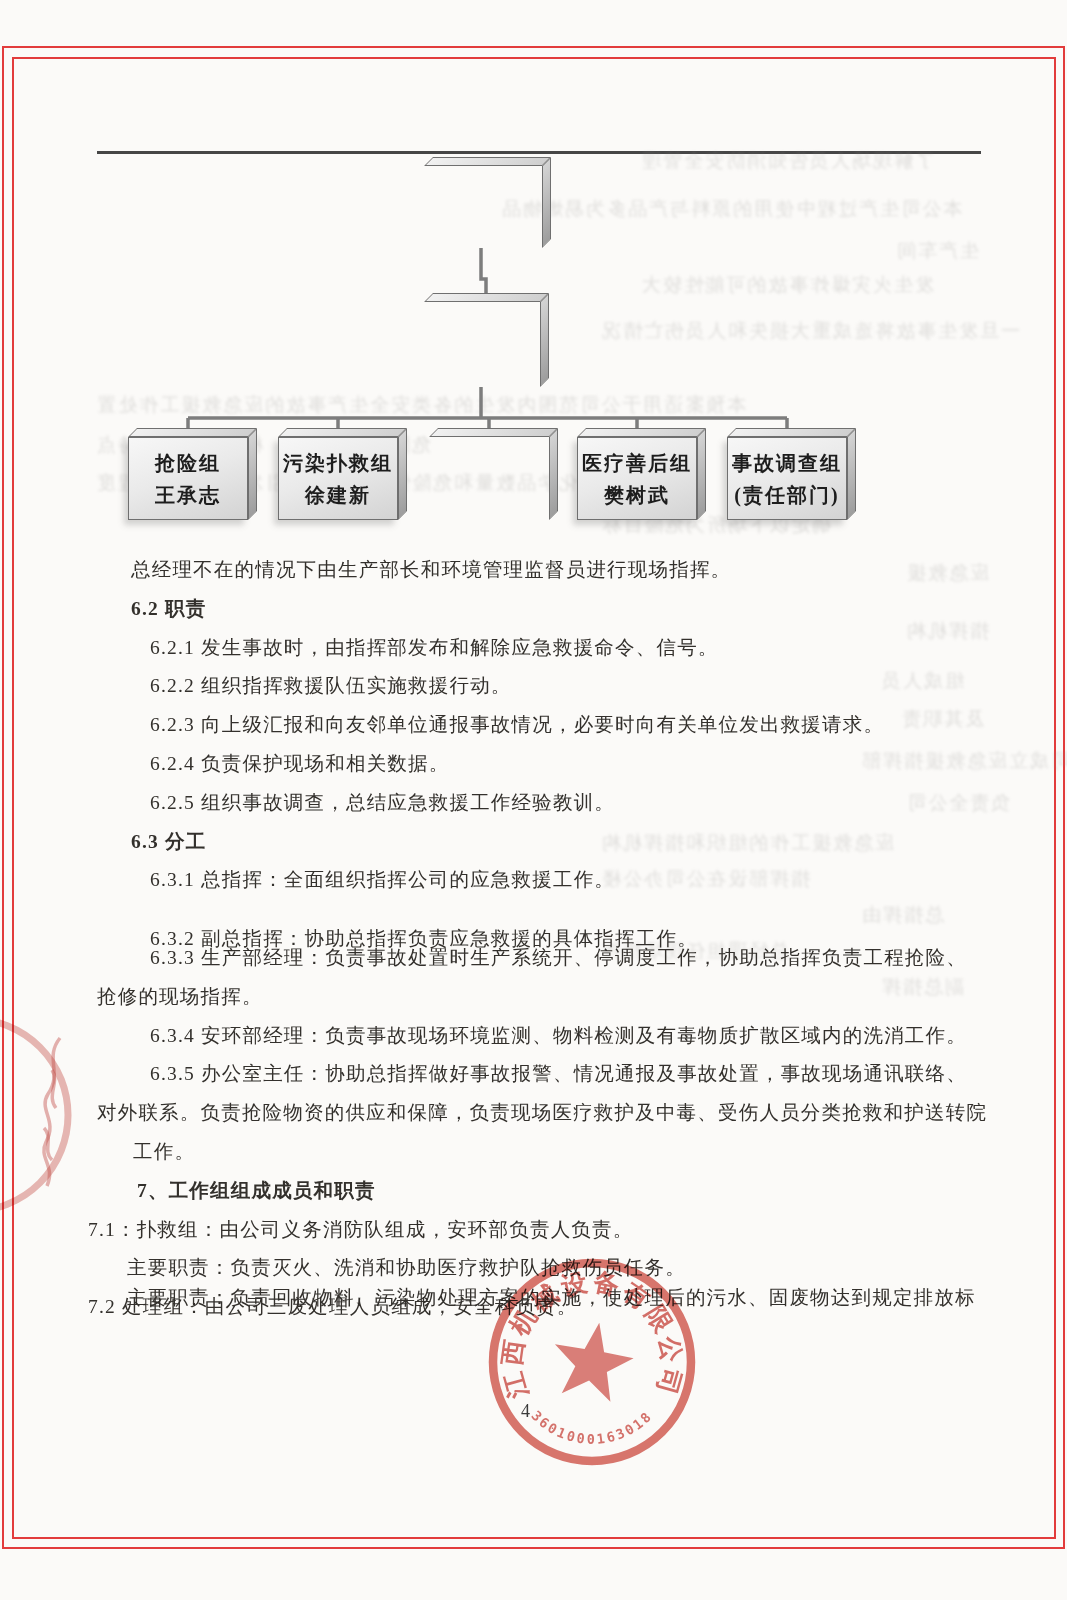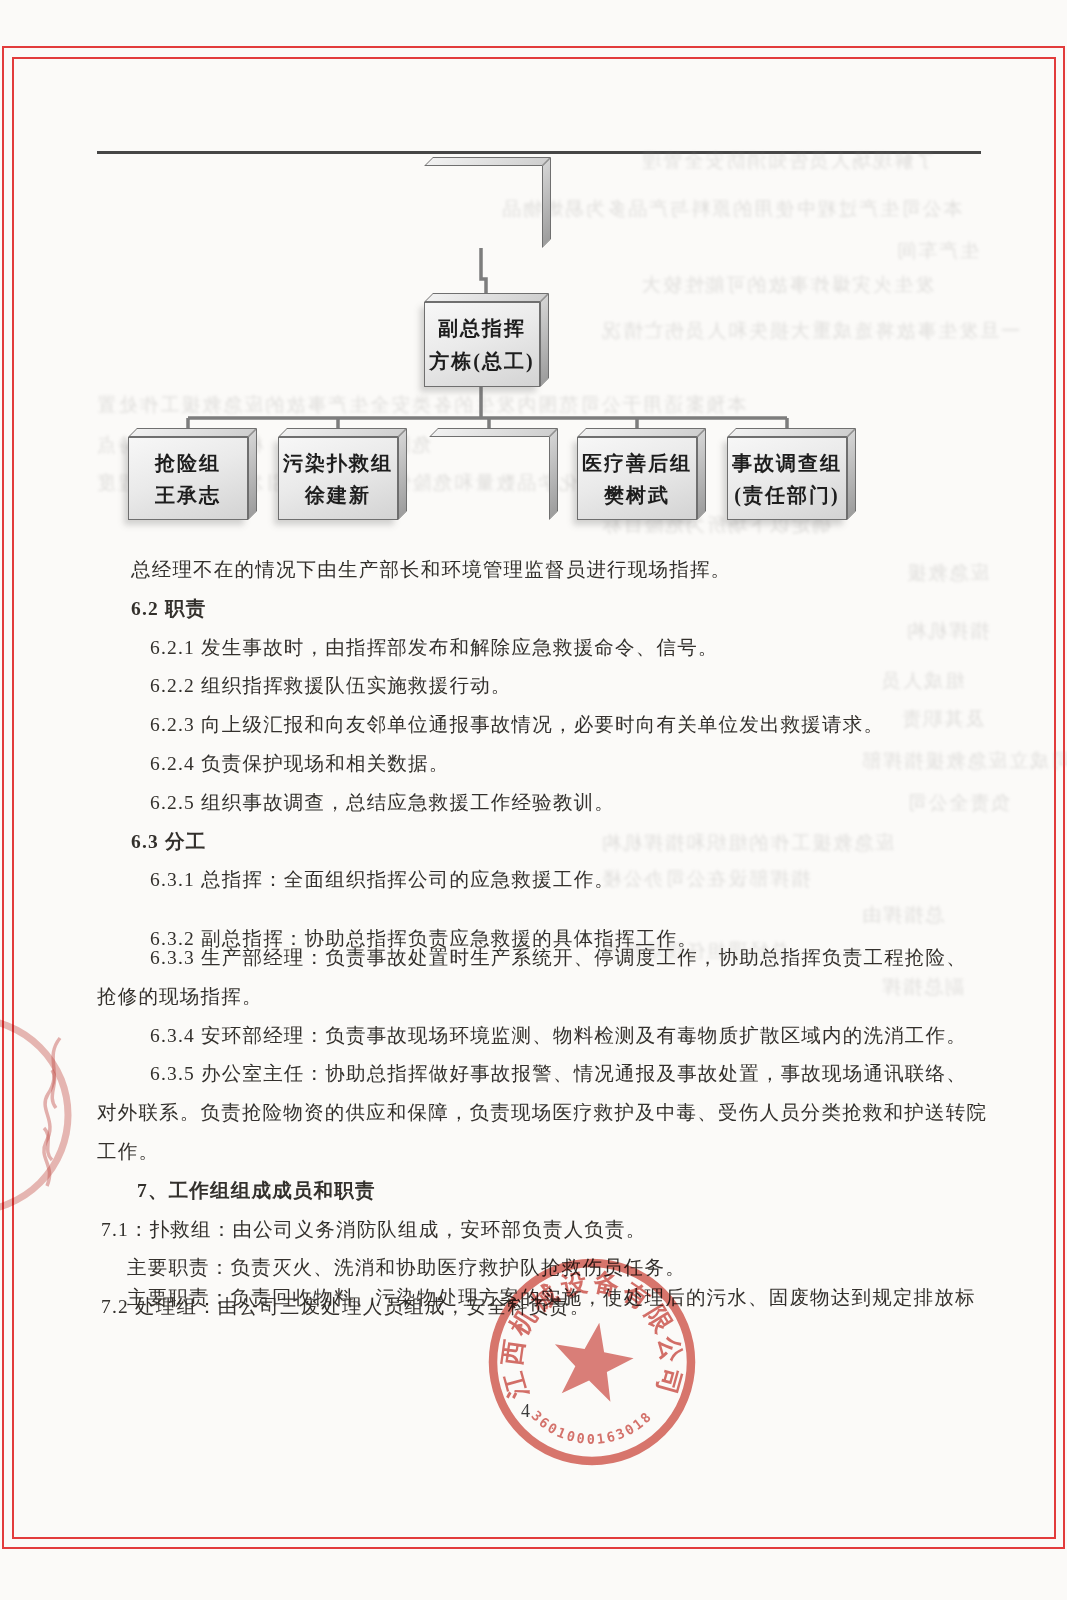--- a/index.html
+++ b/index.html
@@ -27,21 +27,21 @@
   .f-front{left:0;top:9px;background:linear-gradient(160deg,#f7f7f7 0%,#eaeaea 45%,#d3d3d3 100%);
     border-width:1.5px;box-shadow:-4px 5px 6px rgba(90,90,90,.25);
     display:flex;flex-direction:column;align-items:center;justify-content:center;
     font-size:20px;font-weight:600;color:#1d1d1d;letter-spacing:2px;}
   .boxline{white-space:nowrap;}
 
   .connector-svg{position:absolute;left:0;top:0;}
 
   
   .bodyline{position:absolute;font-size:19.5px;color:#33302c;letter-spacing:1.2px;white-space:nowrap;}
-  .i0{left:97px;}  .i1{left:101px;} .i2{left:113px;}
+  .i0{left:97px;}  .i1{left:88px;} .i2{left:113px;}
   .i3{left:127px;} .i4{left:131px;} .i5{left:150px;}
   .w-bold{font-weight:bold;}
   .w-semibold{font-weight:600;}
 
   .pagenum{position:absolute;left:521px;top:1401px;font-size:18px;color:#3a3a3a;}
 
   .stamp-svg{position:absolute;left:462px;top:1232px;mix-blend-mode:multiply;opacity:.92;}
   .left-stamp-svg{position:absolute;left:0px;top:1000px;mix-blend-mode:multiply;}
 </style>
 </head>
@@ -89,24 +89,20 @@
         <line x1="787" y1="418" x2="787" y2="431"></line>
       </g>
     </svg>
   <div class="box3d" style="left: 424px; top: 157px; width: 127px; height: 91px;">
     <div class="face f-top" style="width: 118px;"></div>
     <div class="face f-right" style="left: 118px; height: 82px;"></div>
   </div>
       <div class="box3d" style="left: 424px; top: 293px; width: 125px; height: 94px;">
     <div class="face f-top" style="width: 116px;"></div>
     <div class="face f-right" style="left: 116px; height: 85px;"></div>
-    <div class="face f-front" style="width: 116px; height: 85px; line-height: 33px;">
-          <div class="boxline">副总指挥</div>
-          <div class="boxline">方栋(总工)</div>
-        </div>
   </div>
       <div class="box3d" style="left: 128px; top: 428px; width: 129px; height: 92px; padding-left: 11px;">
     <div class="face f-top" style="width: 120px;"></div>
     <div class="face f-right" style="left: 120px; height: 83px;"></div>
     <div class="face f-front" style="width: 120px; height: 83px; line-height: 32px;">
           <div class="boxline">抢险组</div>
           <div class="boxline">王承志</div>
         </div>
   </div>
       <div class="box3d" style="left: 278px; top: 428px; width: 129px; height: 80px;">
@@ -148,21 +144,21 @@
       <div class="bodyline i5" style="top: 750px;">6.2.4 负责保护现场和相关数据。</div>
       <div class="bodyline i5" style="top: 789px;">6.2.5 组织事故调查，总结应急救援工作经验教训。</div>
       <div class="bodyline i4 w-semibold" style="top: 828px;">6.3 分工</div>
       <div class="bodyline i5" style="top: 866px;">6.3.1 总指挥：全面组织指挥公司的应急救援工作。</div>
       <div class="bodyline i5" style="top: 925px;">6.3.2 副总指挥：协助总指挥负责应急救援的具体指挥工作。</div>
       <div class="bodyline i5" style="top: 944px;">6.3.3 生产部经理：负责事故处置时生产系统开、停调度工作，协助总指挥负责工程抢险、</div>
       <div class="bodyline i0" style="top: 983px;">抢修的现场指挥。</div>
       <div class="bodyline i5" style="top: 1022px;">6.3.4 安环部经理：负责事故现场环境监测、物料检测及有毒物质扩散区域内的洗消工作。</div>
       <div class="bodyline i5" style="top: 1060px;">6.3.5 办公室主任：协助总指挥做好事故报警、情况通报及事故处置，事故现场通讯联络、</div>
       <div class="bodyline i0" style="top: 1099px;">对外联系。负责抢险物资的供应和保障，负责现场医疗救护及中毒、受伤人员分类抢救和护送转院</div>
-      <div class="bodyline i0" style="top: 1138px;">工作。</div>
+      <div class="bodyline i0" style="top: 1138px; margin-left: 36px;">工作。</div>
       <div class="bodyline i2 w-bold" style="top: 1177px; margin-left: 24px;">7、工作组组成成员和职责</div>
       <div class="bodyline i1" style="top: 1216px;">7.1：扑救组：由公司义务消防队组成，安环部负责人负责。</div>
       <div class="bodyline i3" style="top: 1254px;">主要职责：负责灭火、洗消和协助医疗救护队抢救伤员任务。</div>
       <div class="bodyline i1" style="top: 1293px;">7.2 处理组：由公司三废处理人员组成，安全科负责。</div>
       <div class="bodyline i3" style="top: 1284px;">主要职责：负责回收物料、污染物处理方案的实施，使处理后的污水、固废物达到规定排放标</div>
     </div>
 
   <div class="pagenum">4</div>
 
   <svg class="stamp-svg" width="260" height="260" viewBox="0 0 260 260">

